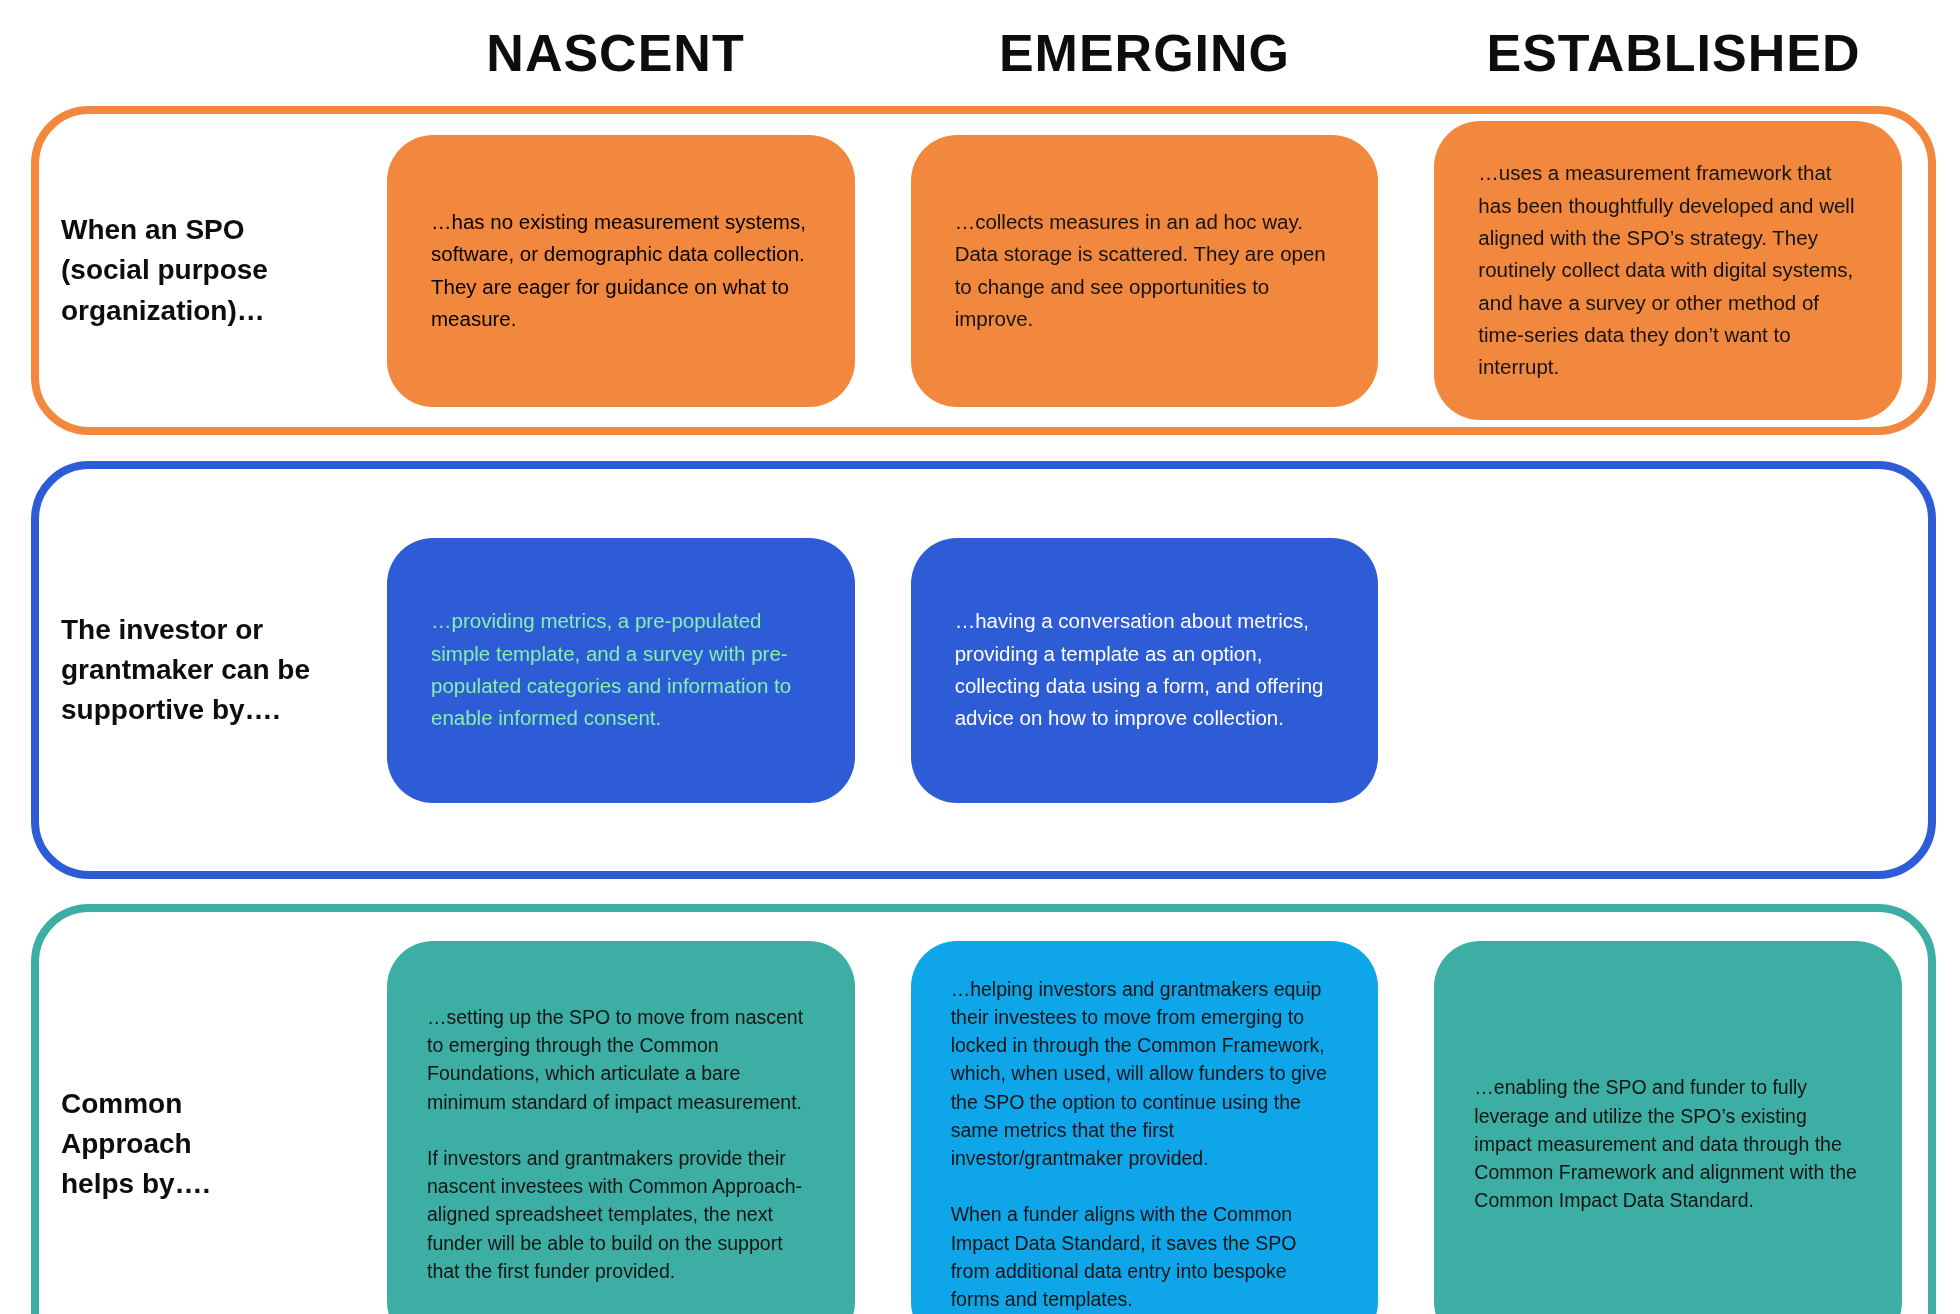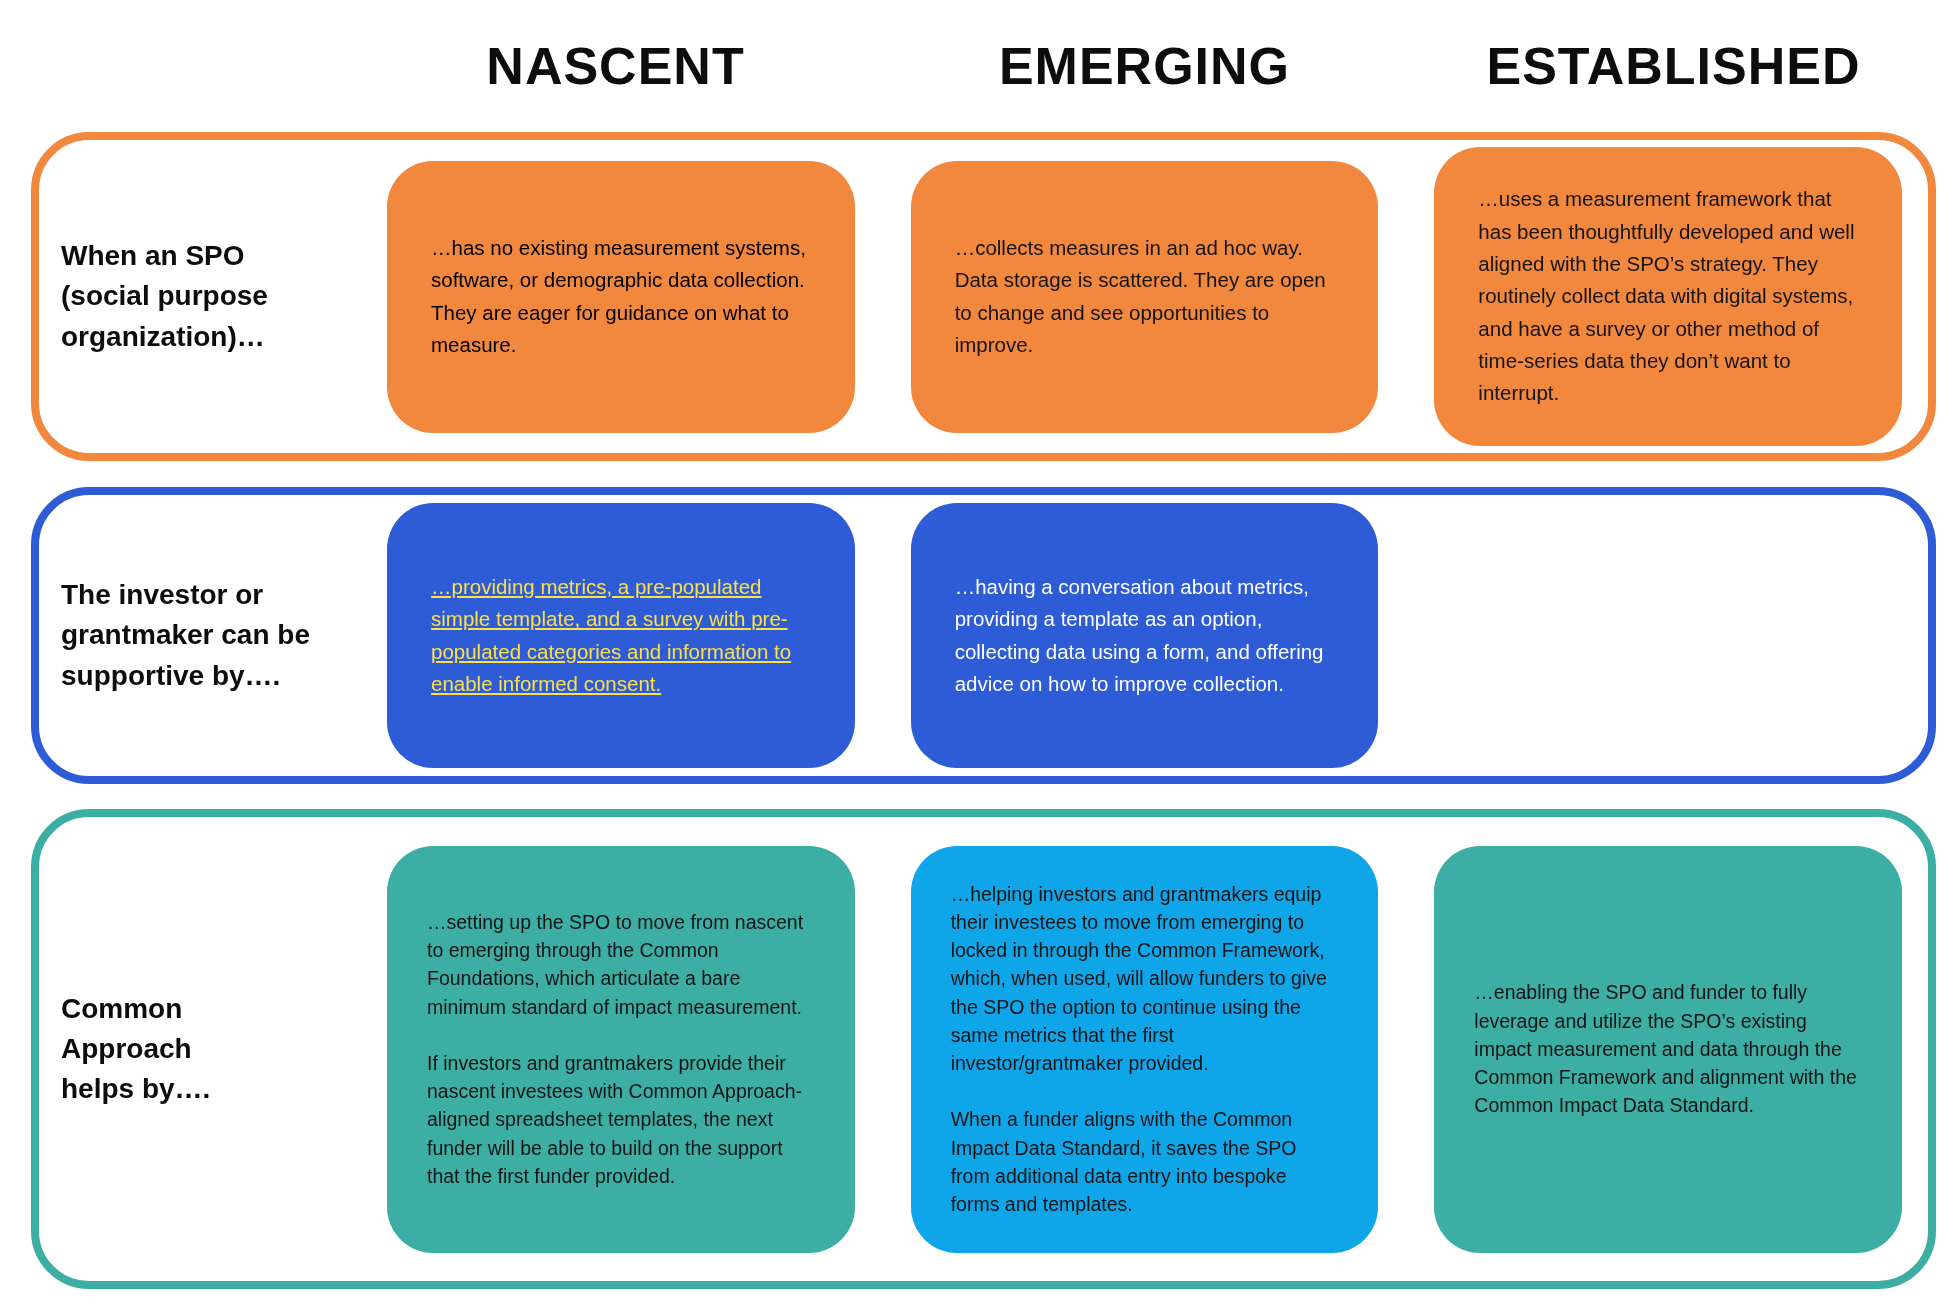--- a/index.html
+++ b/index.html
@@ -12,41 +12,41 @@
     overflow: hidden;
   }
   .grid-row {
     display: grid;
     grid-template-columns: 270px 1fr 1fr 1fr;
     column-gap: 56px;
     padding: 0 26px 0 22px;
     box-sizing: border-box;
   }
   .header-row {
-    height: 132px;
+    height: 106px;
     align-items: center;
     margin: 0 24px 0 31px;
   }
   .col-header {
     text-align: center;
     font-size: 52px;
     font-weight: bold;
     letter-spacing: 1px;
     color: #0d0d0d;
     white-space: nowrap;
   }
   .band {
     margin: 0 24px 0 31px;
     border: 8px solid #000;
     border-radius: 58px;
     align-items: center;
     box-sizing: border-box;
   }
   .band-1 { height: 329px; }
-  .band-2 { height: 297px; margin-top: 26px; }
+  .band-2 { height: 418px; margin-top: 26px; }
   .band-3 { height: 480px; margin-top: 25px; }
   .band-label {
     font-weight: bold;
     font-size: 28px;
     line-height: 1.43;
     color: #0d0d0d;
   }
   .band-3 .band-label { max-width: 200px; }
   .card {
     border-radius: 46px;
@@ -83,21 +83,21 @@
     <div class="card" style="background: rgb(242, 135, 62); color: rgb(20, 20, 20);">
       <p>…collects measures in an ad hoc way. Data storage is scattered. They are open to change and see opportunities to improve.</p>
     </div>
     <div class="card" style="background: rgb(242, 135, 62); color: rgb(20, 20, 20);">
       <p>…uses a measurement framework that has been thoughtfully developed and well aligned with the SPO’s strategy. They routinely collect data with digital systems, and have a survey or other method of time-series data they don’t want to interrupt.</p>
     </div>
   </section>
 
   <section class="grid-row band band-2" style="border-color: rgb(45, 92, 214);">
     <div class="band-label">The investor or grantmaker can be supportive by….</div>
-    <div class="card" style="background: rgb(45, 92, 214); color: #fde047; text-decoration: underline;">
+    <div class="card" style="background: rgb(45, 92, 214); color: #86efac;">
       <p>…providing metrics, a pre-populated simple template, and a survey with pre-populated categories and information to enable informed consent.</p>
     </div>
     <div class="card" style="background: rgb(45, 92, 214); color: rgb(255, 255, 255);">
       <p>…having a conversation about metrics, providing a template as an option, collecting data using a form, and offering advice on how to improve collection.</p>
     </div>
   </section>
 
   <section class="grid-row band band-3" style="border-color: rgb(60, 174, 163);">
     <div class="band-label">Common Approach helps by….</div>
     <div class="card" style="background: rgb(60, 174, 163); color: rgb(20, 20, 20);">

